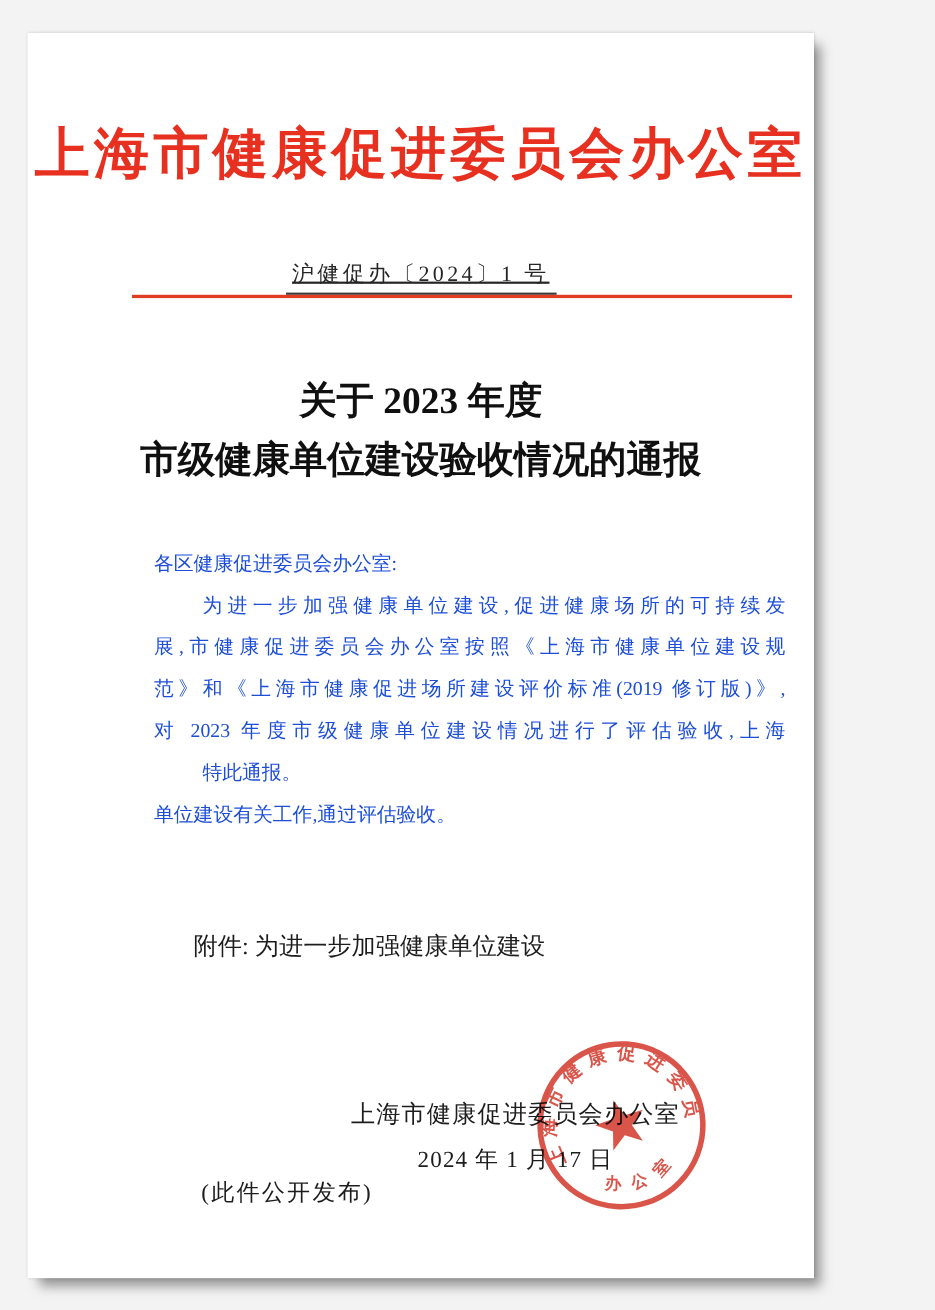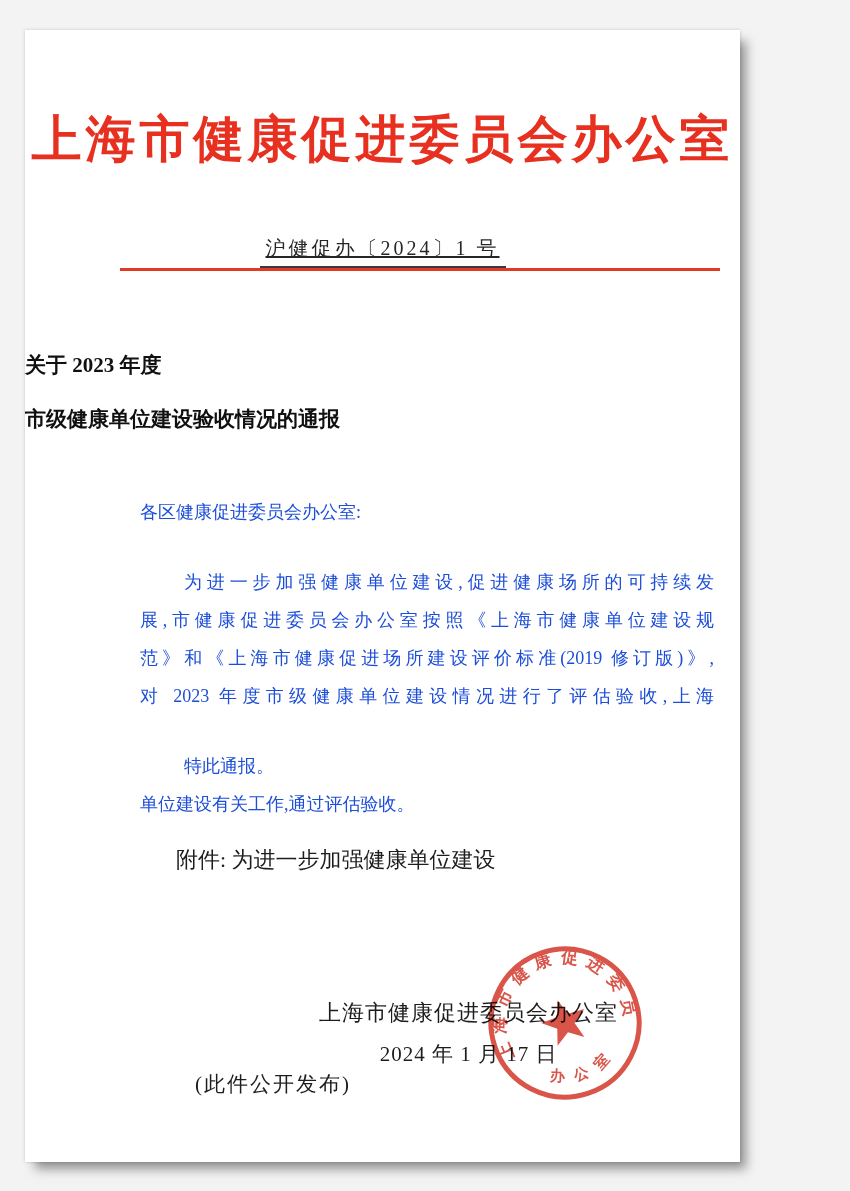--- a/index.html
+++ b/index.html
@@ -43,45 +43,45 @@
   }
   .red-rule {
     position: absolute;
     top: 238px; left: 95px;
     width: 600px; height: 3px;
     background: #e23b24;
   }
   .doc-title {
     position: absolute;
     top: 308px; left: 0; right: 0;
-    text-align: left;
+    text-align: center;
     color: #101010;
     font-weight: bold;
-    font-size: 21px;
+    font-size: 34px;
     line-height: 54px;
     white-space: nowrap;
   }
   .body-block {
     position: absolute;
     top: 463px; left: 115px;
     width: 574px;
     font-size: 18px;
     color: #1d4ed8;
   }
   .bodyline {
     line-height: 38px;
     height: 38px;
     white-space: nowrap;
   }
   .bodyline.fill {
     white-space: normal;
     text-align: justify;
     text-align-last: justify;
   }
-  .bodyline.indent { text-indent: 44px; margin-top: 32px; }
+  .bodyline.indent { text-indent: 44px; }
   .attachment-line {
     position: absolute;
     top: 815px; left: 115px;
     width: 574px;
     font-size: 22px;
     color: #1d1d1d;
     text-indent: 36px;
     white-space: nowrap;
   }
   .signoff {
@@ -114,21 +114,20 @@
   }
   .seal-ring-text { letter-spacing: 8px; }
   .seal-bottom-text { letter-spacing: 11px; }
   .footer-note {
     position: absolute;
     top: 1040px; left: 158px;
     font-size: 21px;
     color: #1d1d1d;
     letter-spacing: 2px;
     white-space: nowrap;
-    margin-left: 12px;
   }
 </style>
 </head>
 <body>
 
 <div class="page">
 
   <div class="agency-header">上海市健康促进委员会办公室</div>
 
   <div class="doc-number">

